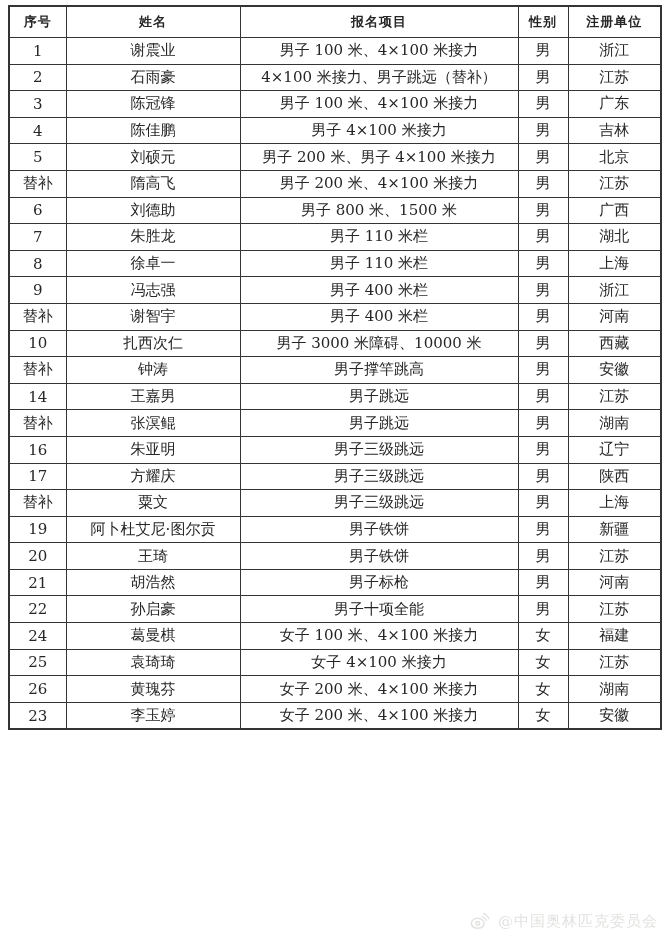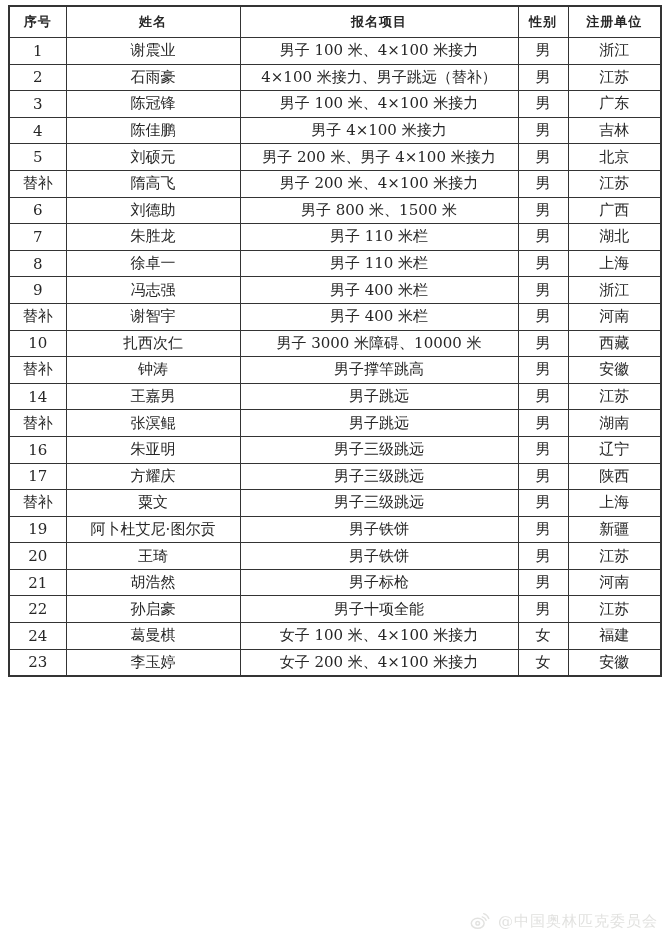--- a/index.html
+++ b/index.html
@@ -245,20 +245,34 @@
           <td>江苏</td>
         </tr>
         <tr>
           <td>24</td>
           <td>葛曼棋</td>
           <td>女子 100 米、4×100 米接力</td>
           <td>女</td>
           <td>福建</td>
         </tr>
         <tr>
+          <td>25</td>
+          <td>袁琦琦</td>
+          <td>女子 4×100 米接力</td>
+          <td>女</td>
+          <td>江苏</td>
+        </tr>
+        <tr>
+          <td>26</td>
+          <td>黄瑰芬</td>
+          <td>女子 200 米、4×100 米接力</td>
+          <td>女</td>
+          <td>湖南</td>
+        </tr>
+        <tr>
           <td>23</td>
           <td>李玉婷</td>
           <td>女子 200 米、4×100 米接力</td>
           <td>女</td>
           <td>安徽</td>
         </tr>
       </tbody>
   </table>
 
   <div class="watermark">

